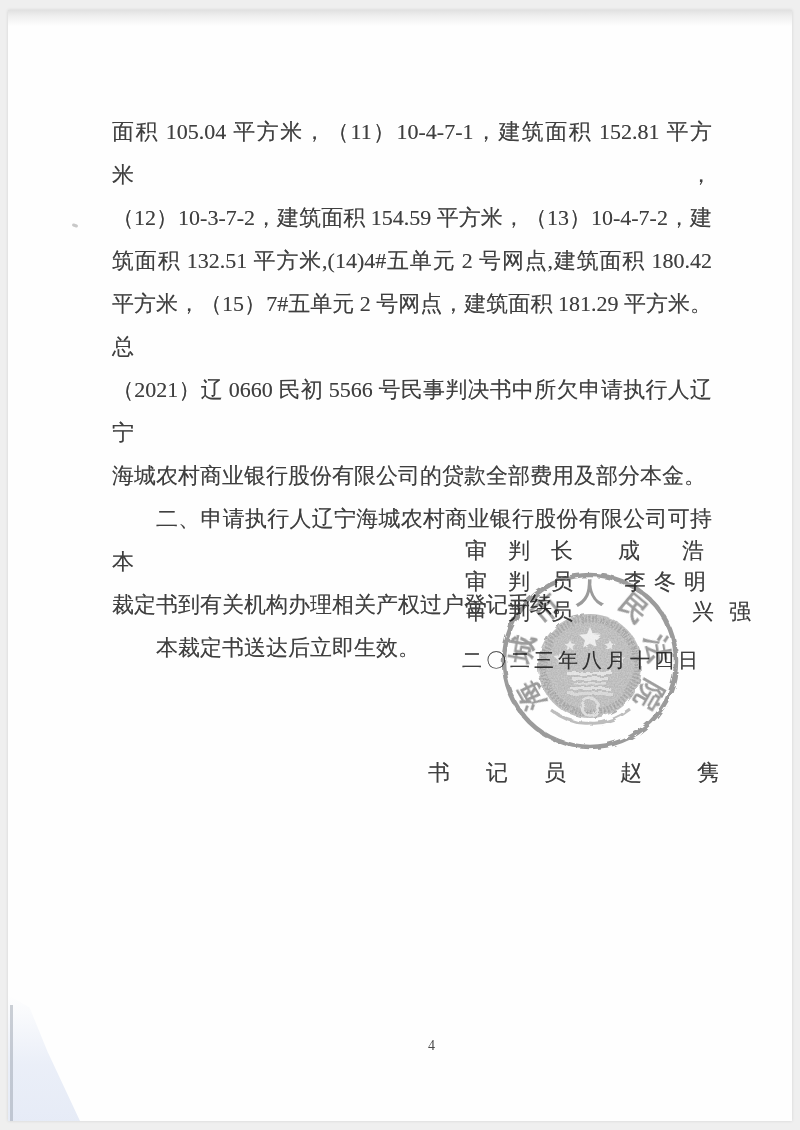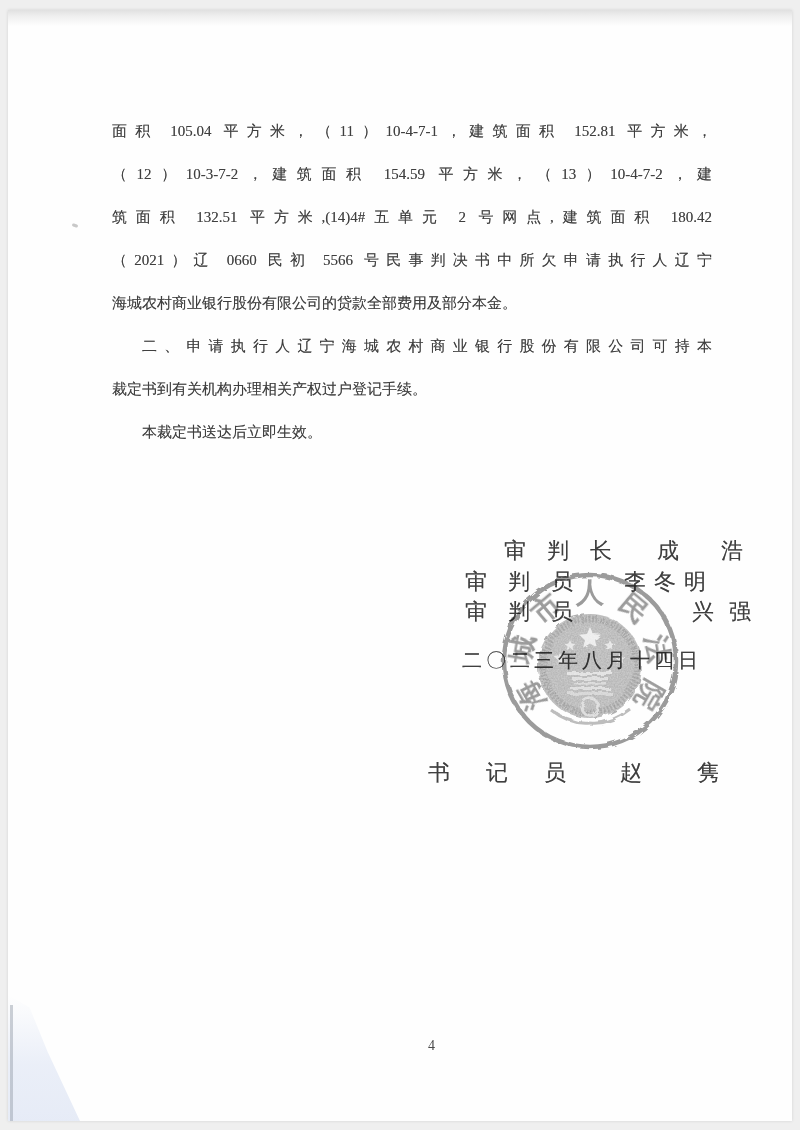--- a/index.html
+++ b/index.html
@@ -30,29 +30,29 @@
     clip-path:polygon(0 0,30% 10%,55% 45%,100% 100%,0 100%);
     opacity:.85;
   }
   .smudge-line{
     position:absolute;left:2px;top:995px;width:3px;height:116px;
     background:#9aa1ae;opacity:.5;
   }
   
   .body-text{
     position:absolute;left:104px;top:100px;width:600px;
-    font-size:15px;line-height:43px;color:#3f3f3f;
+    font-size:22px;line-height:43px;color:#3f3f3f;
     text-shadow:0 0 .5px rgba(60,60,60,.5);
   }
   .line{white-space:nowrap;}
   .line.jf{white-space:normal;text-align:justify;text-align-last:justify;text-justify:inter-character;}
   .line.ind{text-indent:2em;}
   
   .sig-row{position:absolute;left:457px;width:270px;height:26px;font-size:22px;color:#3f3f3f;text-shadow:0 0 .5px rgba(60,60,60,.5);white-space:nowrap;}
-  .sig-row.r1{top:526px;margin-left:39px;}
+  .sig-row.r1{top:526px;}
   .sig-row.r2{top:557px;}
   .sig-row.r3{top:587px;}
   .sig-role{letter-spacing:21px;}
   .sig-name{position:absolute;top:0;}
   .sig-name.n1{left:153px;letter-spacing:42px;}
   .sig-name.n2{left:159px;letter-spacing:8px;}
   .sig-name.n3{left:183px;letter-spacing:15px;margin-left:44px;}
   .date-line{
     position:absolute;left:454px;top:637px;font-size:20px;color:#3f3f3f;
     letter-spacing:4px;white-space:nowrap;text-shadow:0 0 .5px rgba(60,60,60,.5);
@@ -83,20 +83,21 @@
 
   <div class="scan-band"></div>
   <div class="speck"></div>
   <div class="smudge"></div>
   <div class="smudge-line"></div>
 
   <div class="body-text">
     <div class="line jf">面积 105.04 平方米，（11）10-4-7-1，建筑面积 152.81 平方米，</div>
     <div class="line jf">（12）10-3-7-2，建筑面积 154.59 平方米，（13）10-4-7-2，建</div>
     <div class="line jf">筑面积 132.51 平方米,(14)4#五单元 2 号网点,建筑面积 180.42</div>
+    <div class="line jf">平方米，（15）7#五单元 2 号网点，建筑面积 181.29 平方米。总</div>
     <div class="line jf">（2021）辽 0660 民初 5566 号民事判决书中所欠申请执行人辽宁</div>
     <div class="line">海城农村商业银行股份有限公司的贷款全部费用及部分本金。</div>
     <div class="line jf ind">二、申请执行人辽宁海城农村商业银行股份有限公司可持本</div>
     <div class="line">裁定书到有关机构办理相关产权过户登记手续。</div>
     <div class="line ind">本裁定书送达后立即生效。</div>
   </div>
 
   <div class="sig-row r1">
     <span class="sig-role">审判长</span>
     <span class="sig-name n1">成浩</span>

